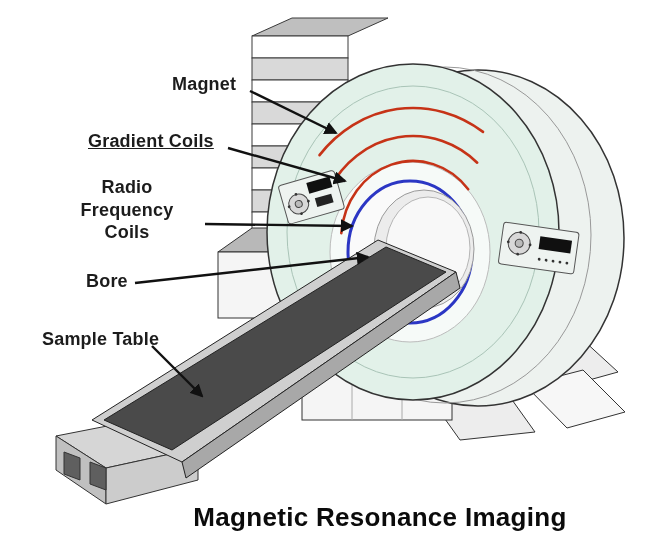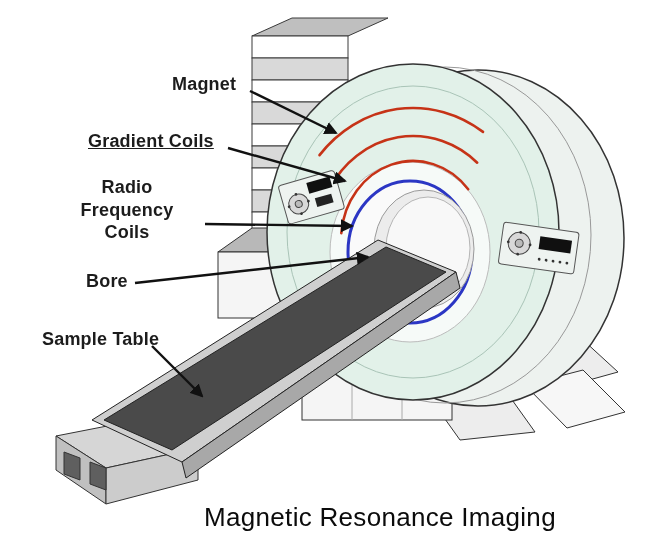--- a/index.html
+++ b/index.html
@@ -30,21 +30,21 @@
     text-align: center;
     line-height: 1.25;
   }
   .diagram-title {
     position: absolute;
     left: 120px;
     top: 502px;
     width: 520px;
     text-align: center;
     font-size: 26px;
-    font-weight: normal;
+    font-weight: bold;
     color: #0b0b0b;
     letter-spacing: 0.3px;
   }
 </style>
 </head>
 <body>
 
 <div class="stage">
 
   <svg width="668" height="557" viewBox="0 0 668 557" xmlns="http://www.w3.org/2000/svg">

